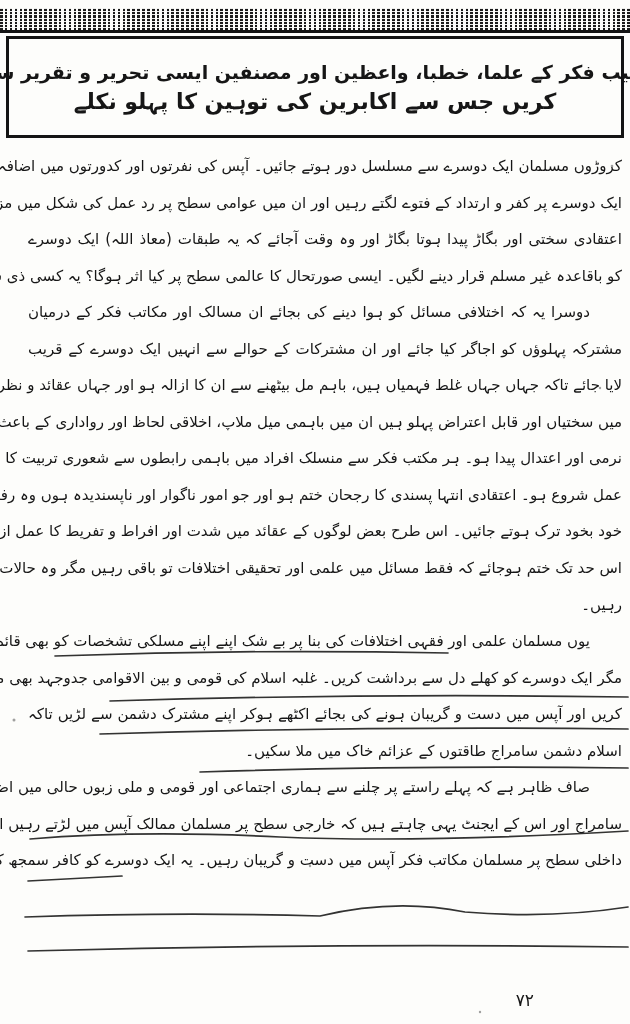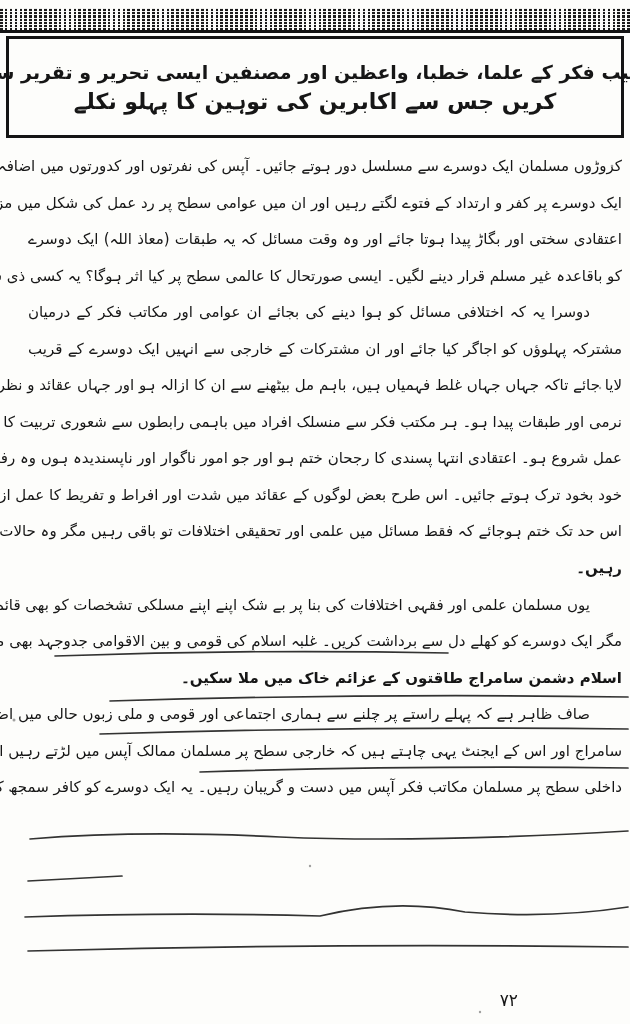--- a/index.html
+++ b/index.html
@@ -33,54 +33,56 @@
   .body-text{
     position:absolute;top:148px;right:8px;left:28px;
     font-size:15px;
   }
   .line{
     height:36.55px;line-height:36.55px;
     white-space:nowrap;overflow:visible;
     text-align:justify;text-align-last:justify;
   }
   .line.indent{padding-right:32px;}
-  .line.short{text-align-last:auto;font-weight:bold;}
+  .line.short{text-align-last:auto;}
   
   .marks-overlay{position:absolute;top:0;left:0;width:630px;height:1024px;pointer-events:none;}
   
   .page-number{
-    position:absolute;top:990px;right:112px;
+    position:absolute;top:990px;right:96px;
     font-size:17px;letter-spacing:1px;
   }
 </style>
 </head>
 <body>
 
 <div class="halftone-band"></div>
 
 <div class="heading-box">
   <div class="heading-line l1">تمام مکاتیب فکر کے علما، خطبا، واعظین اور مصنفین ایسی تحریر و تقریر سے اجتناب</div>
   <div class="heading-line l2">کریں جس سے اکابرین کی توہین کا پہلو نکلے</div>
 </div>
 
 <div class="body-text">
   <div class="line">کروڑوں مسلمان ایک دوسرے سے مسلسل دور ہوتے جائیں۔ آپس کی نفرتوں اور کدورتوں میں اضافہ ہو،</div>
   <div class="line">ایک دوسرے پر کفر و ارتداد کے فتوے لگتے رہیں اور ان میں عوامی سطح پر رد عمل کی شکل میں مزید</div>
-  <div class="line">اعتقادی سختی اور بگاڑ پیدا ہوتا جائے اور وہ وقت مسائل کہ یہ طبقات (معاذ اللہ) ایک دوسرے</div>
+  <div class="line">اعتقادی سختی اور بگاڑ پیدا ہوتا بگاڑ اور وہ وقت آجائے کہ یہ طبقات (معاذ اللہ) ایک دوسرے</div>
   <div class="line">کو باقاعدہ غیر مسلم قرار دینے لگیں۔ ایسی صورتحال کا عالمی سطح پر کیا اثر ہوگا؟ یہ کسی ذی شعور سے مخفی نہیں</div>
-  <div class="line indent">دوسرا یہ کہ اختلافی مسائل کو ہوا دینے کی بجائے ان عوامی اور مکاتب فکر کے درمیان</div>
-  <div class="line">مشترکہ پہلوؤں کو اجاگر کیا جائے اور ان مشترکات کے خارجی سے انہیں ایک دوسرے کے قریب</div>
+  <div class="line indent">دوسرا یہ کہ اختلافی مسائل کو ہوا دینے کی بجائے ان مسالک اور مکاتب فکر کے درمیان</div>
+  <div class="line">مشترکہ پہلوؤں کو اجاگر کیا جائے اور ان مشترکات کے حوالے سے انہیں ایک دوسرے کے قریب</div>
   <div class="line">لایا جائے تاکہ جہاں جہاں غلط فہمیاں ہیں، باہم مل بیٹھنے سے ان کا ازالہ ہو اور جہاں عقائد و نظریات</div>
-  <div class="line">نرمی اور طبقات پیدا ہو۔ ہر مکتب فکر سے منسلک افراد میں باہمی رابطوں سے شعوری تربیت کا</div>
+  <div class="line">میں سختیاں اور قابل اعتراض پہلو ہیں ان میں باہمی میل ملاپ، اخلاقی لحاظ اور رواداری کے باعث</div>
+  <div class="line">نرمی اور اعتدال پیدا ہو۔ ہر مکتب فکر سے منسلک افراد میں باہمی رابطوں سے شعوری تربیت کا</div>
   <div class="line">عمل شروع ہو۔ اعتقادی انتہا پسندی کا رجحان ختم ہو اور جو امور ناگوار اور ناپسندیدہ ہوں وہ رفتہ رفتہ</div>
   <div class="line">خود بخود ترک ہوتے جائیں۔ اس طرح بعض لوگوں کے عقائد میں شدت اور افراط و تفریط کا عمل از خود</div>
   <div class="line">اس حد تک ختم ہوجائے کہ فقط مسائل میں علمی اور تحقیقی اختلافات تو باقی رہیں مگر وہ حالات جو دوسروں</div>
   <div class="line short">رہیں۔</div>
   <div class="line indent">یوں مسلمان علمی اور فقہی اختلافات کی بنا پر بے شک اپنے اپنے مسلکی تشخصات کو بھی قائم رکھیں</div>
   <div class="line">مگر ایک دوسرے کو کھلے دل سے برداشت کریں۔ غلبہ اسلام کی قومی و بین الاقوامی جدوجہد بھی مل کر</div>
+  <div class="line">کریں اور آپس میں دست و گریبان ہونے کی بجائے اکٹھے ہوکر اپنے مشترک دشمن سے لڑیں تاکہ</div>
   <div class="line short">اسلام دشمن سامراج طاقتوں کے عزائم خاک میں ملا سکیں۔</div>
   <div class="line indent">صاف ظاہر ہے کہ پہلے راستے پر چلنے سے ہماری اجتماعی اور قومی و ملی زبوں حالی میں اضافہ</div>
   <div class="line">سامراج اور اس کے ایجنٹ یہی چاہتے ہیں کہ خارجی سطح پر مسلمان ممالک آپس میں لڑتے رہیں اور</div>
   <div class="line">داخلی سطح پر مسلمان مکاتب فکر آپس میں دست و گریبان رہیں۔ یہ ایک دوسرے کو کافر سمجھ کر باہم</div>
 </div>
 
 <svg class="marks-overlay" width="630" height="1024" viewBox="0 0 630 1024" xmlns="http://www.w3.org/2000/svg">
   <g stroke="#222" stroke-width="1.7" fill="none" opacity="0.92" stroke-linecap="round">
     <path d="M55,656 Q250,649 448,653"></path>
     <path d="M110,701 Q370,693 628,697"></path>

